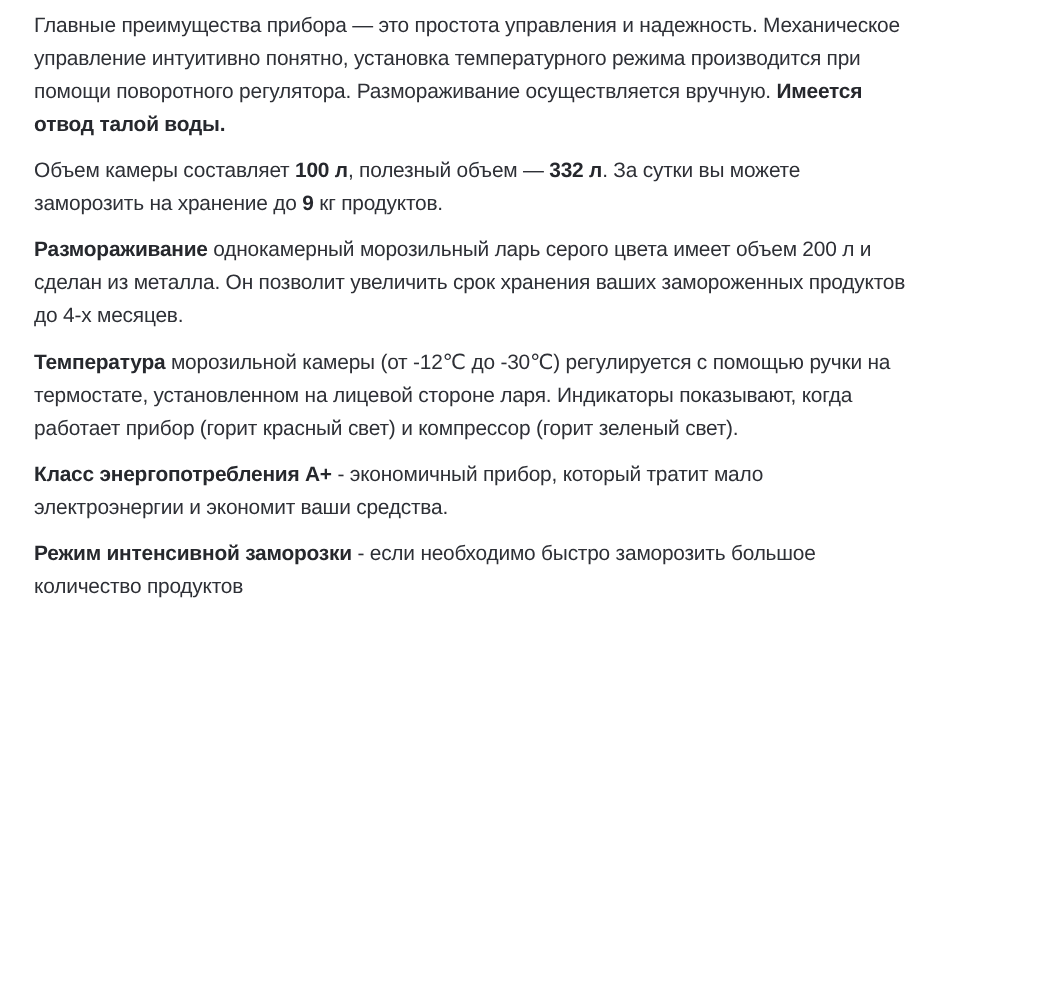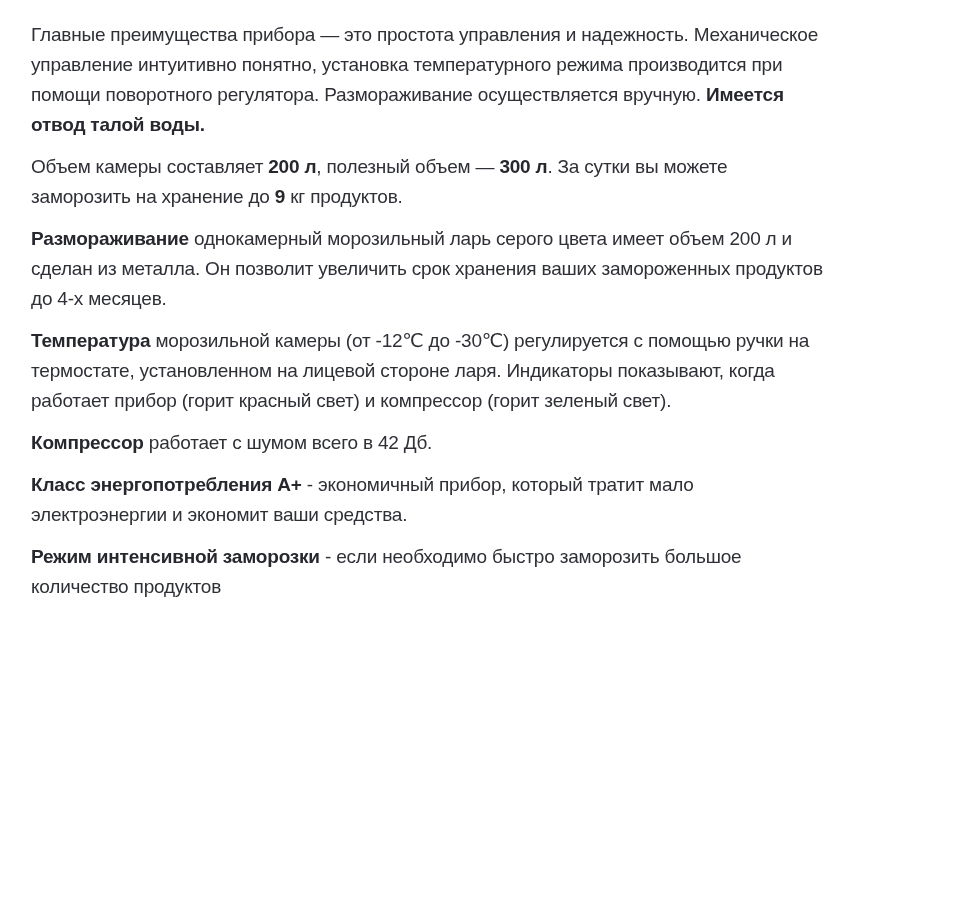--- a/index.html
+++ b/index.html
@@ -9,21 +9,21 @@
   }
   .page {
     width: 953px;
     height: 900px;
     overflow: hidden;
     box-sizing: border-box;
     background: #ffffff;
   }
   .description {
     box-sizing: border-box;
-    padding: 20px 20px 0 31px;
+    padding: 9px 20px 0 31px;
     width: 847px;
     font-family: "Liberation Sans", "DejaVu Sans", sans-serif;
     font-size: 19px;
     line-height: 30px;
     letter-spacing: -0.2px;
     color: #2e3036;
   }
   .description p {
     margin: 0 0 12px 0;
     padding: 0;
@@ -33,20 +33,19 @@
     font-weight: 700;
     color: #26282d;
   }
 </style>
 </head>
 <body>
 
 <div class="page">
   <div class="description" id="paragraphs-container">
       <p><span>Главные преимущества прибора — это простота управления и надежность. Механическое управление интуитивно понятно, установка температурного режима производится при помощи поворотного регулятора. Размораживание осуществляется вручную. </span><strong>Имеется отвод талой воды.</strong></p>
-      <p><span>Объем камеры составляет </span><strong>200 л</strong><span>, полезный объем — </span><strong>300 л</strong><span>. За сутки вы можете заморозить на хранение до </span><strong>9</strong><span> кг продуктов.</span></p>
+      <p><span>Объем камеры составляет </span><strong>100 л</strong><span>, полезный объем — </span><strong>332 л</strong><span>. За сутки вы можете заморозить на хранение до </span><strong>9</strong><span> кг продуктов.</span></p>
       <p><strong>Размораживание</strong><span> однокамерный морозильный ларь серого цвета имеет объем 200 л и сделан из металла. Он позволит увеличить срок хранения ваших замороженных продуктов до 4-х месяцев.</span></p>
       <p><strong>Температура</strong><span> морозильной камеры (от -12℃ до -30℃) регулируется с помощью ручки на термостате, установленном на лицевой стороне ларя. Индикаторы показывают, когда работает прибор (горит красный свет) и компрессор (горит зеленый свет).</span></p>
-      <p><strong>Компрессор</strong><span> работает с шумом всего в 42 Дб.</span></p>
       <p><strong>Класс энергопотребления А+</strong><span> - экономичный прибор, который тратит мало электроэнергии и экономит ваши средства.</span></p>
       <p><strong>Режим интенсивной заморозки</strong><span> - если необходимо быстро заморозить большое количество продуктов</span></p>
     </div>
 </div>
 
 </body></html>

